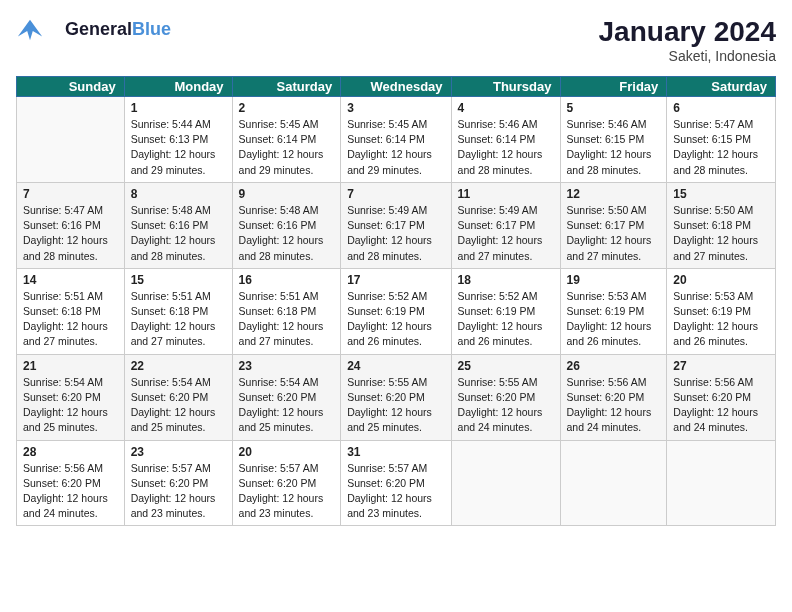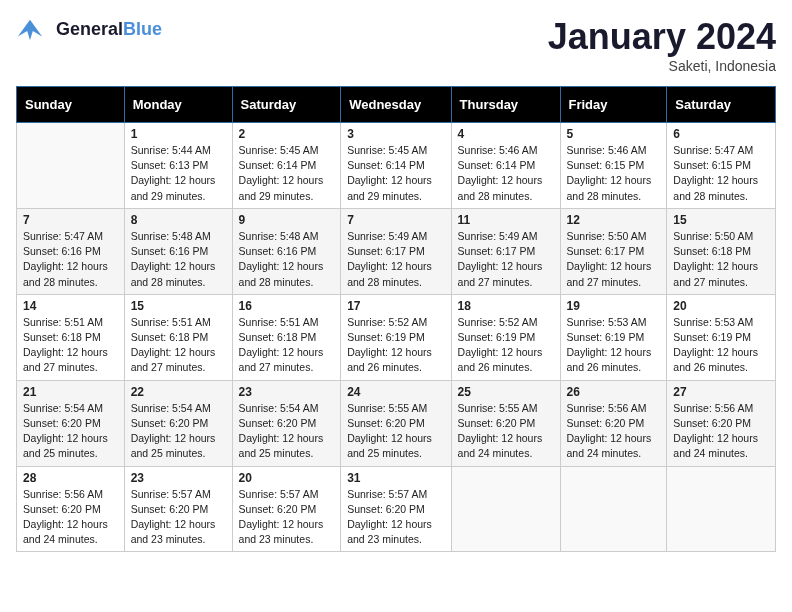--- a/index.html
+++ b/index.html
@@ -12,57 +12,57 @@
     }
     .header {
       display: flex;
       justify-content: space-between;
       align-items: flex-start;
       margin-bottom: 12px;
     }
     .logo {
       display: flex;
       align-items: center;
-      gap: 12px;
+      gap: 21px;
     }
     .logo-text {
       font-size: 18px;
       font-weight: bold;
       color: #1a1a2e;
       line-height: 1.1;
     }
     .logo-text span {
       color: #4a90d9;
     }
     .logo-bird {
       width: 28px;
       height: 28px;
     }
     .title-area {
       text-align: right;
     }
     .month-title {
-      font-size: 36px;
+      font-size: 28px;
       font-weight: bold;
       color: #1a1a2e;
     }
     .location {
       font-size: 14px;
       color: #444;
     }
     table {
       width: 100%;
       border-collapse: collapse;
       border: 1px solid #ccc;
     }
     thead tr th {
-      background-color: #000000;
+      background-color: #0f766e;
       color: #fff;
-      padding: 10px 8px;
-      text-align: left;
+      padding: 2px 8px;
+      text-align: right;
       font-size: 13px;
       font-weight: bold;
       border: 1px solid #2e6da4;
     }
     tbody tr td {
       vertical-align: top;
       border: 1px solid #ccc;
       padding: 4px 6px;
       font-size: 10.5px;
       color: #222;

